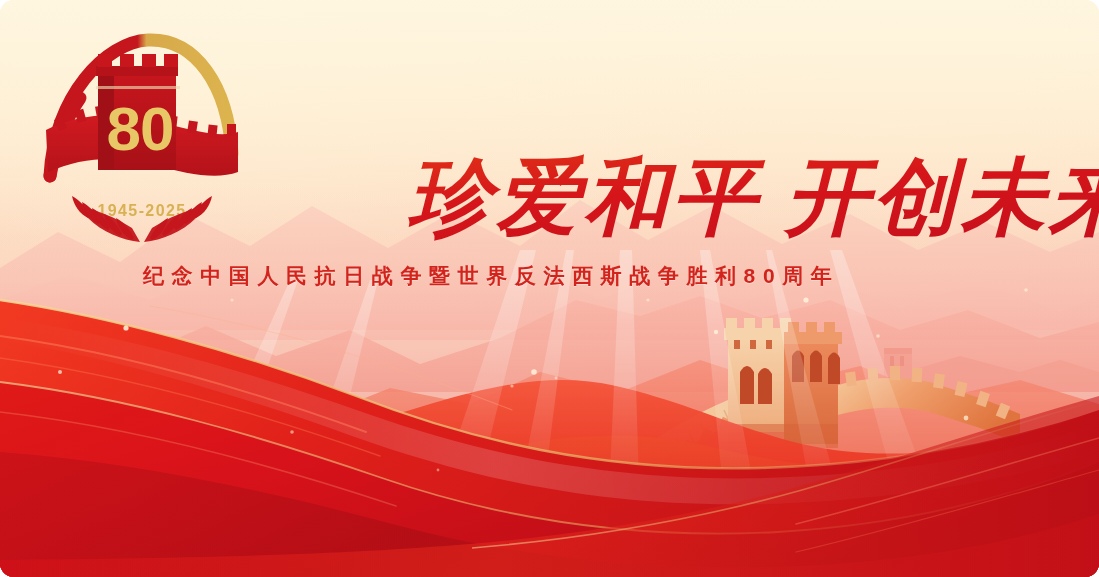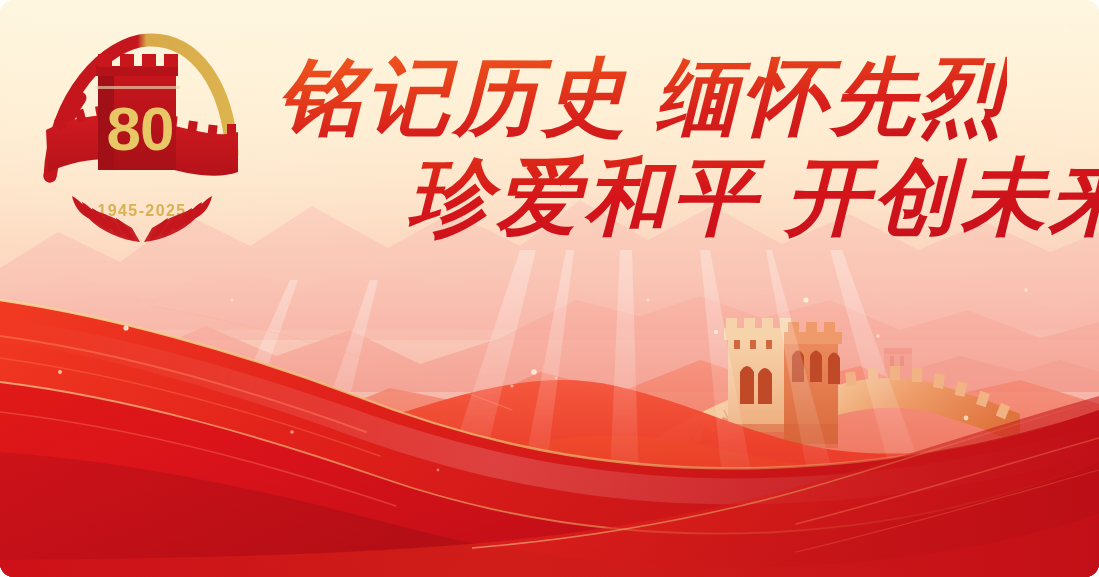--- a/index.html
+++ b/index.html
@@ -409,17 +409,17 @@
         <path d="M160,192 C168,188 174,180 176,170 C168,174 162,182 158,190 Z"></path>
         <path d="M150,198 C158,194 164,186 166,176 C158,180 152,188 148,196 Z"></path>
         <path d="M140,204 C148,200 154,192 156,182 C148,186 142,194 138,202 Z"></path>
         <path d="M128,210 C136,206 142,198 144,188 C136,192 130,200 126,208 Z"></path>
         <path d="M116,214 C124,210 130,202 132,192 C124,196 118,204 114,212 Z"></path>
       </g>
     </g>
   </svg>
 
   <div class="headline">
-    <div class="title-line t1">铭记历史 缅怀先烈</div>
     <div class="title-line t2">珍爱和平 开创未来</div>
+    <div class="subtitle">纪念中国人民抗日战争暨世界反法西斯战争胜利80周年</div>
   </div>
 
 </div>
 
 </body></html>

